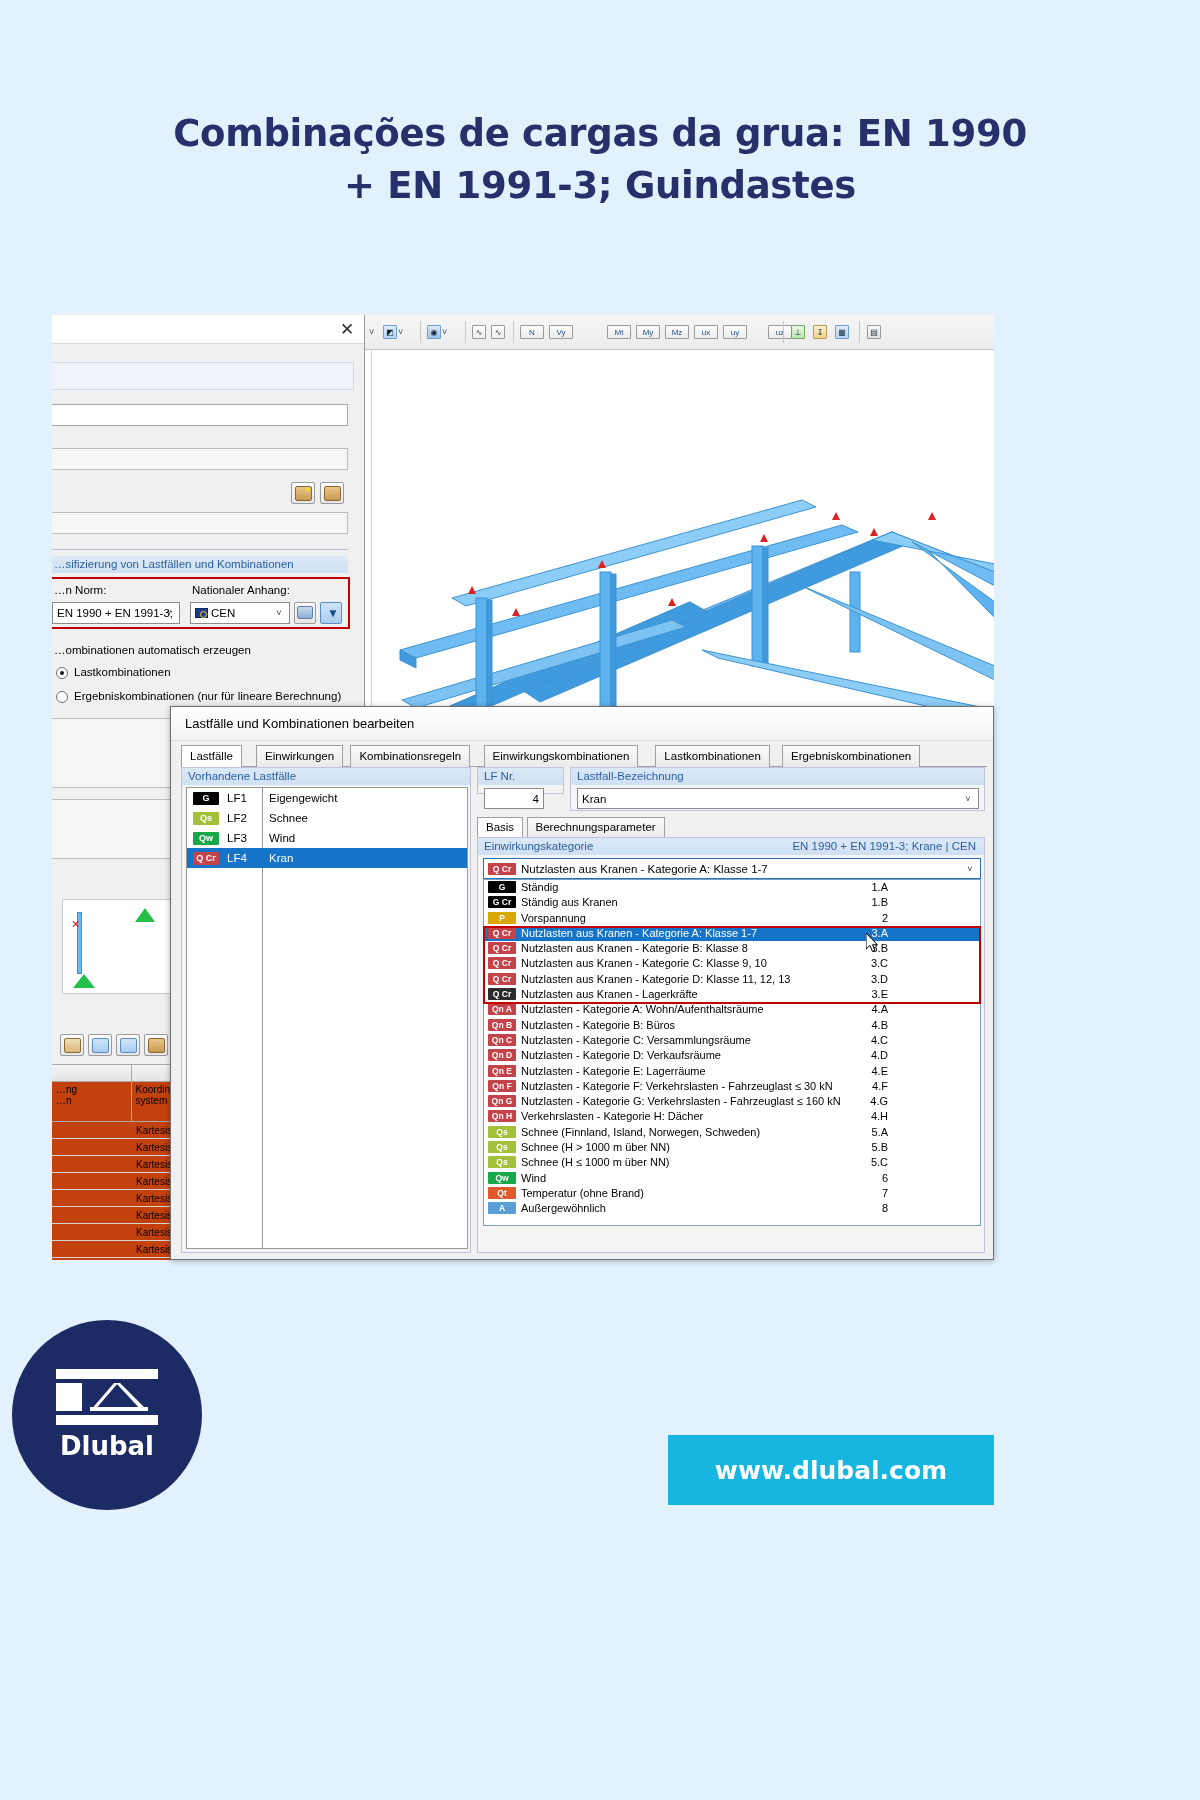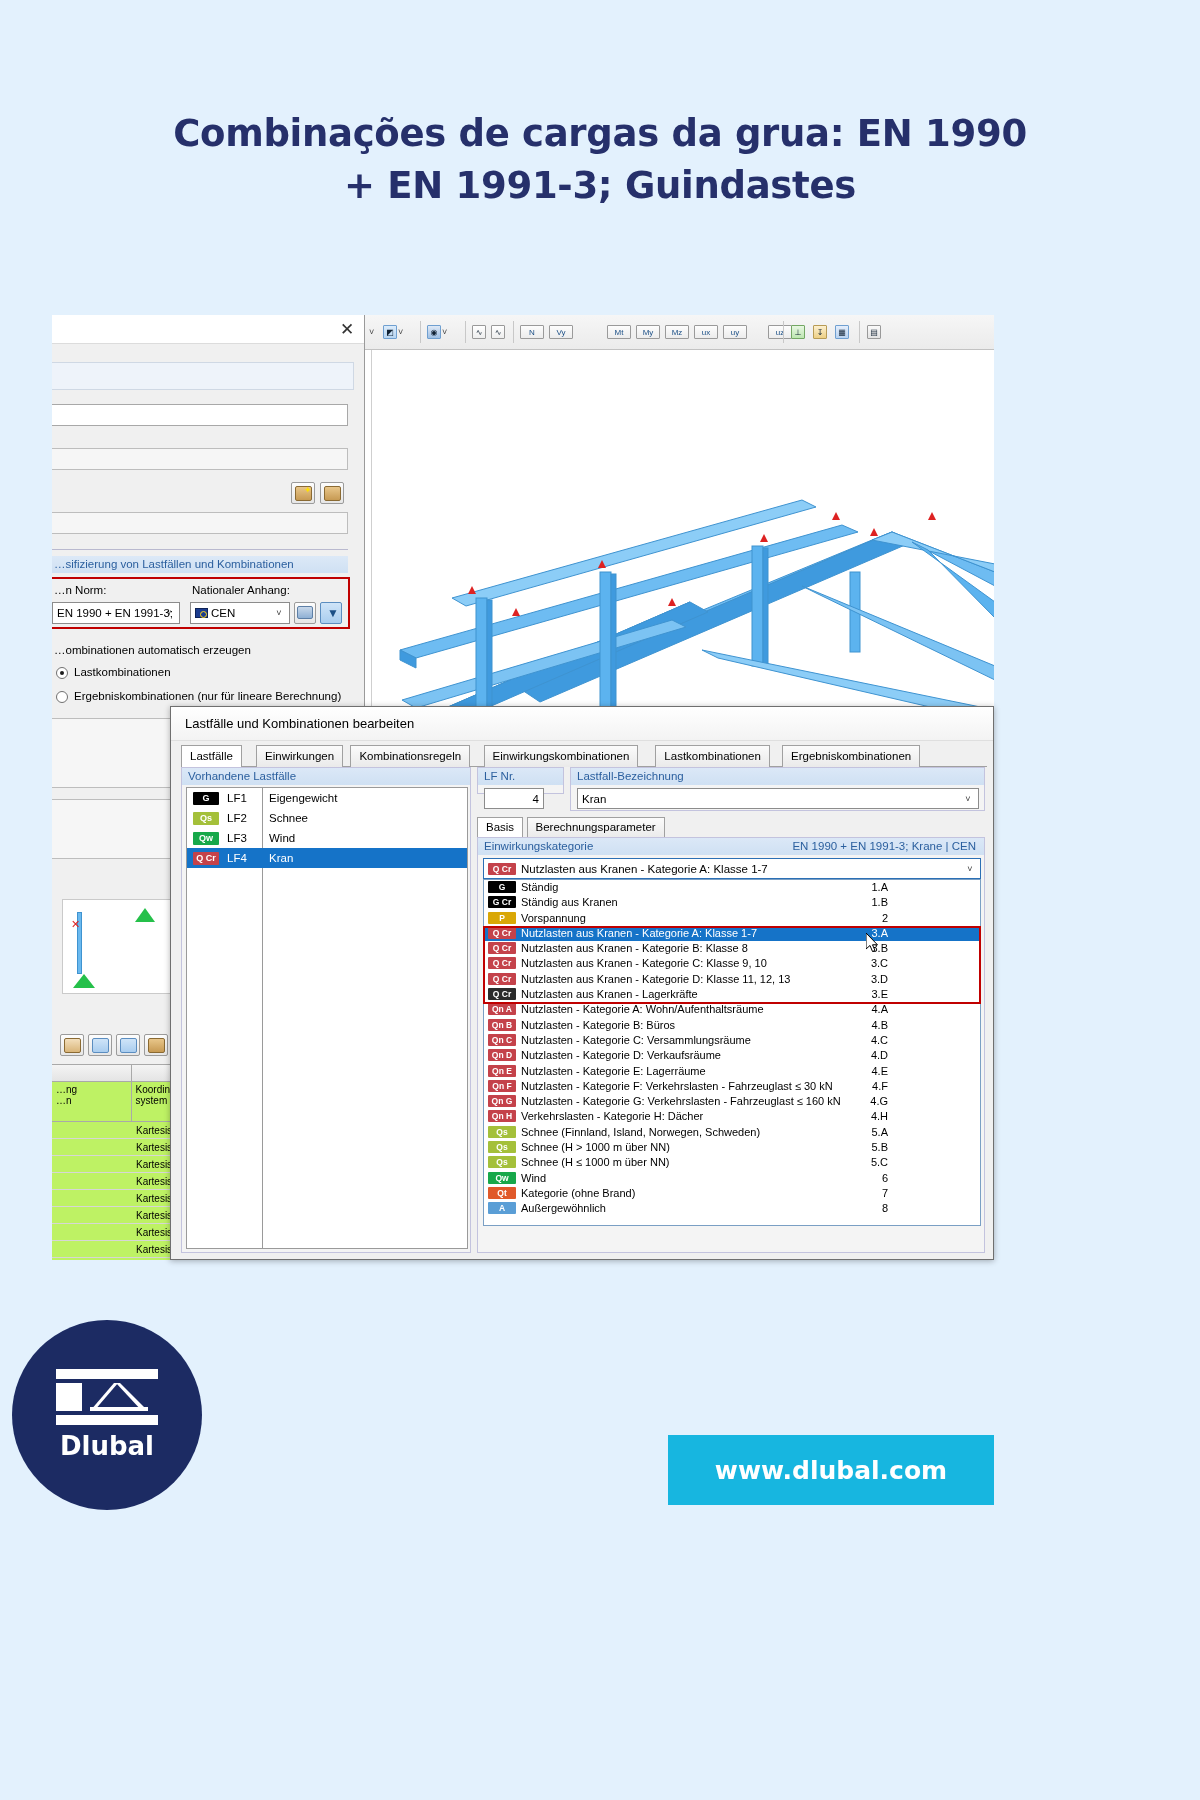--- a/index.html
+++ b/index.html
@@ -130,21 +130,21 @@
     display: flex; align-items: center; gap: 1px;
   }
   .tb-sep { position: absolute; top: 6px; width: 1px; height: 22px; background: #c8c8c8; }
   .tb-sq {
     width: 14px; height: 14px; background: linear-gradient(#dcecfb,#b7d5f2);
     border: 1px solid #6f9fd0; border-radius: 1px; font-size: 8px;
     display:flex; align-items:center; justify-content:center; color:#123;
   }
 
   
-  .sheet { position: absolute; background: #bef264; border: 1px solid #a9a9a9; font-size: 10px; }
+  .sheet { position: absolute; background: #c2410c; border: 1px solid #a9a9a9; font-size: 10px; }
   .sheet-row { height: 17px; line-height: 17px; border-bottom: 1px solid #d6d6d6; padding-left: 6px; color:#000; }
   .sheet-hdr {
     background: linear-gradient(#f4f4f4,#e4e4e4); border-bottom:1px solid #a9a9a9;
     text-align:center; font-size:10px; color:#000;
   }
 
   
   .fg {
     position: absolute; left: 118px; top: 391px; width: 824px; height: 554px;
     background: #f0f0f0; border: 1px solid #6f6f6f;
@@ -527,21 +527,21 @@
             <div class="dd-row"><span class="dd-badge" style="background:#c4424a">Qn C</span><span>Nutzlasten - Kategorie C: Versammlungsräume</span><span class="dd-code">4.C</span></div>
             <div class="dd-row"><span class="dd-badge" style="background:#c4424a">Qn D</span><span>Nutzlasten - Kategorie D: Verkaufsräume</span><span class="dd-code">4.D</span></div>
             <div class="dd-row"><span class="dd-badge" style="background:#c4424a">Qn E</span><span>Nutzlasten - Kategorie E: Lagerräume</span><span class="dd-code">4.E</span></div>
             <div class="dd-row"><span class="dd-badge" style="background:#c4424a">Qn F</span><span>Nutzlasten - Kategorie F: Verkehrslasten - Fahrzeuglast ≤ 30 kN</span><span class="dd-code">4.F</span></div>
             <div class="dd-row"><span class="dd-badge" style="background:#c4424a">Qn G</span><span>Nutzlasten - Kategorie G: Verkehrslasten - Fahrzeuglast ≤ 160 kN</span><span class="dd-code">4.G</span></div>
             <div class="dd-row"><span class="dd-badge" style="background:#c4424a">Qn H</span><span>Verkehrslasten - Kategorie H: Dächer</span><span class="dd-code">4.H</span></div>
             <div class="dd-row"><span class="dd-badge" style="background:#a4c03a">Qs</span><span>Schnee (Finnland, Island, Norwegen, Schweden)</span><span class="dd-code">5.A</span></div>
             <div class="dd-row"><span class="dd-badge" style="background:#a4c03a">Qs</span><span>Schnee (H &gt; 1000 m über NN)</span><span class="dd-code">5.B</span></div>
             <div class="dd-row"><span class="dd-badge" style="background:#a4c03a">Qs</span><span>Schnee (H ≤ 1000 m über NN)</span><span class="dd-code">5.C</span></div>
             <div class="dd-row"><span class="dd-badge" style="background:#17a84a">Qw</span><span>Wind</span><span class="dd-code">6</span></div>
-            <div class="dd-row"><span class="dd-badge" style="background:#e0592a">Qt</span><span>Kategorie (ohne Brand)</span><span class="dd-code">7</span></div>
+            <div class="dd-row"><span class="dd-badge" style="background:#e0592a">Qt</span><span>Temperatur (ohne Brand)</span><span class="dd-code">7</span></div>
             <div class="dd-row"><span class="dd-badge" style="background:#5a9ed6">A</span><span>Außergewöhnlich</span><span class="dd-code">8</span></div>
           </div>
       </div>
 
       <div class="red-box" style="left:5px; top:88px; width:498px; height:78px;"></div>
     </div>
 
     <svg style="position:absolute; left:695px; top:226px;" width="14" height="20">
       <polygon points="0,0 0,16 4,12.5 6.5,18.5 9,17.5 6.5,11.8 11.5,11.8" fill="#fff" stroke="#000" stroke-width="1"></polygon>
     </svg>

